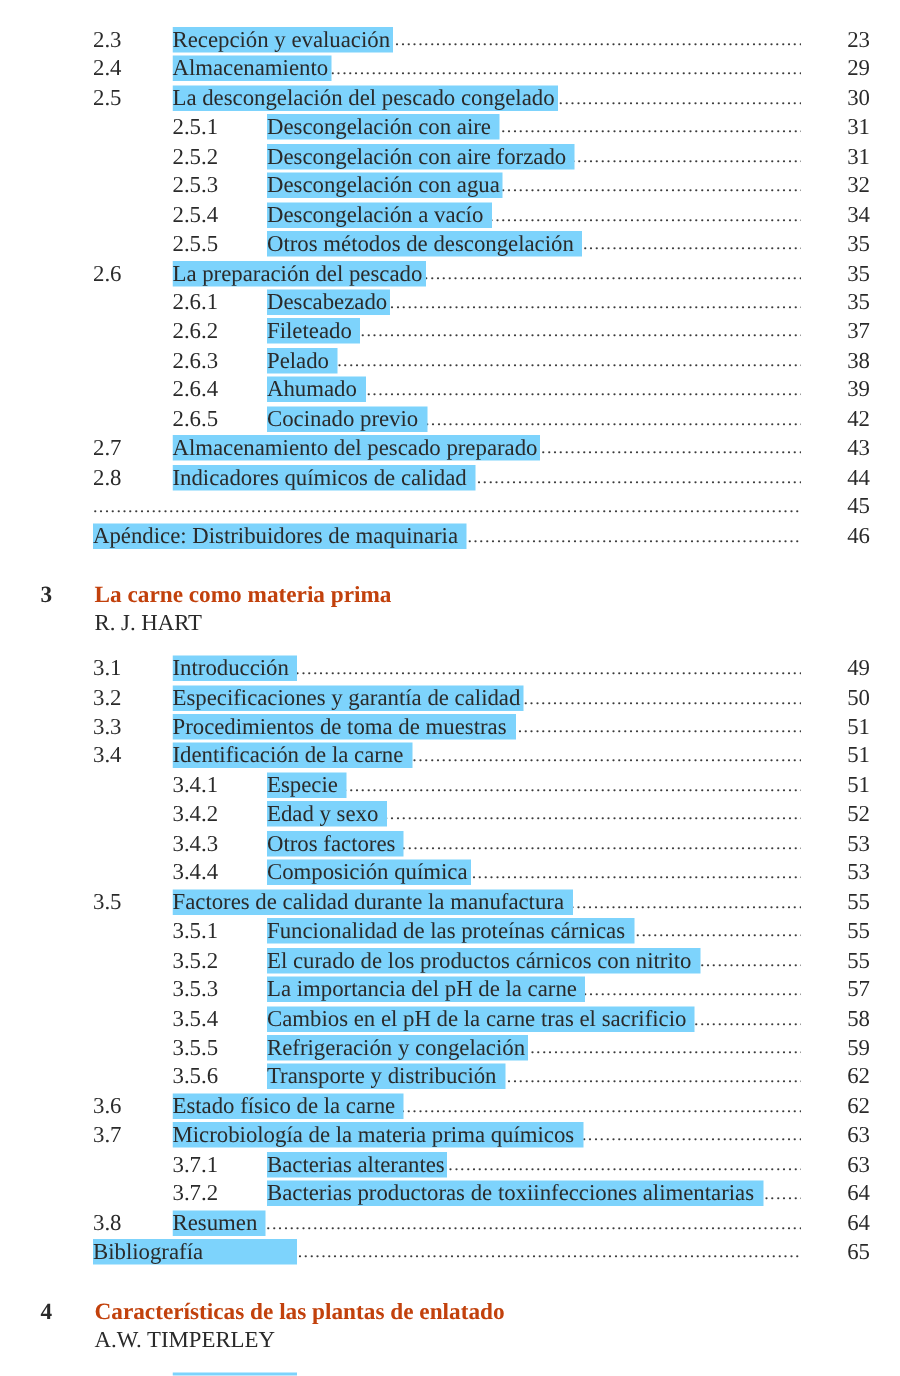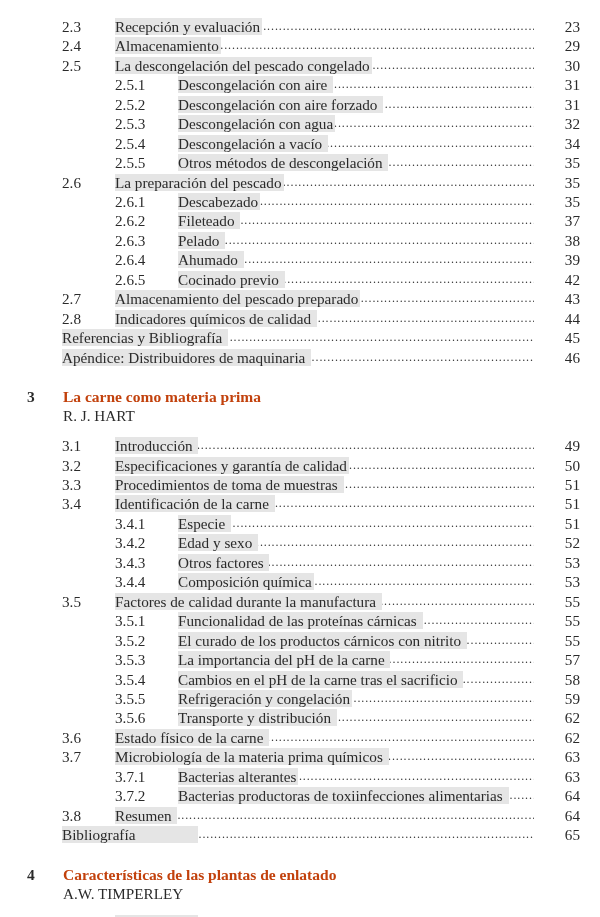--- a/index.html
+++ b/index.html
@@ -10,21 +10,21 @@
     }
     #toc { position: absolute; left: 0; top: 0; width: 600px; }
     .row {
       position: absolute; left: 0; width: 600px; height: 19px;
       font-size: 15.2px; line-height: 19px; white-space: nowrap;
     }
     .num { position: absolute; top: 0; }
     .title-wrap {
       position: absolute; top: 0; overflow: hidden; height: 19px;
     }
-    .title-wrap .t { background: #e5e5e5; padding-right: 2px; position: relative; z-index: 1; }
+    .title-wrap .t { background: #7dd3fc; padding-right: 2px; position: relative; z-index: 1; }
     .title-wrap .dots {
       position: absolute; left: 0; right: 0; top: 0;
       letter-spacing: 0.9px; color: #3a3a3a; font-size: 12px; line-height: 19px;
       overflow: hidden; white-space: nowrap; text-align: right;
     }
     .page { position: absolute; top: 0; right: 20px; text-align: right; width: 30px; }
     .lvl1 .num { left: 62px; }
     .lvl1 .title-wrap { left: 115px; width: 419px; }
     .lvl2 .num { left: 115px; text-align: right; }
     .lvl2 .title-wrap { left: 178px; width: 356px; }
@@ -115,21 +115,21 @@
       <span class="num">2.7</span>
       <span class="title-wrap"><span class="dots">........................................................................................................................................................................................................</span><span class="t" style="white-space: pre;">Almacenamiento del pescado preparado</span></span>
       <span class="page">43</span>
     </div>
     <div class="row lvl1" style="top: 309px;">
       <span class="num">2.8</span>
       <span class="title-wrap"><span class="dots">........................................................................................................................................................................................................</span><span class="t" style="white-space: pre;">Indicadores químicos de calidad </span></span>
       <span class="page">44</span>
     </div>
     <div class="row lvl0" style="top: 328px;">
-      <span class="title-wrap"><span class="dots">........................................................................................................................................................................................................</span><span class="t" style="white-space: pre;">Referencias y Bibliografía </span></span>
+      <span class="title-wrap"><span class="dots">........................................................................................................................................................................................................</span></span>
       <span class="page">45</span>
     </div>
     <div class="row lvl0" style="top: 348px;">
       <span class="title-wrap"><span class="dots">........................................................................................................................................................................................................</span><span class="t" style="white-space: pre;">Apéndice: Distribuidores de maquinaria </span></span>
       <span class="page">46</span>
     </div>
     <div class="chapter" style="top: 387.1px;">
       <span class="cnum">3</span>
       <span class="ctitle">La carne como materia prima</span>
       <span class="cauthor">R. J. HART</span>

